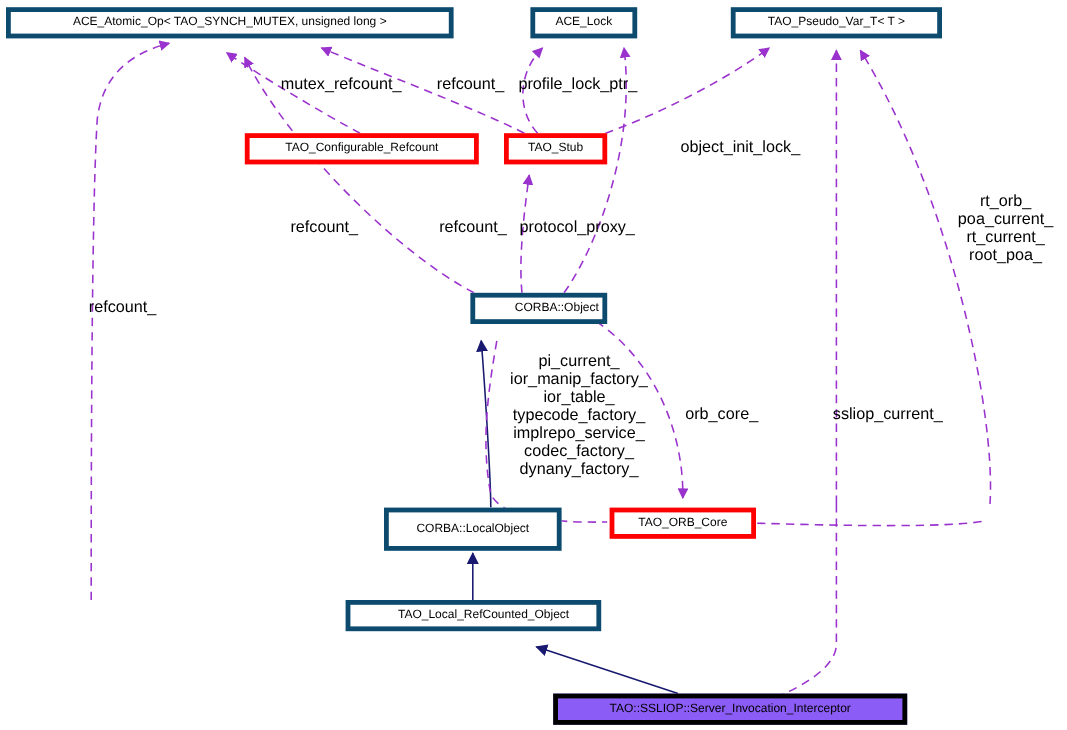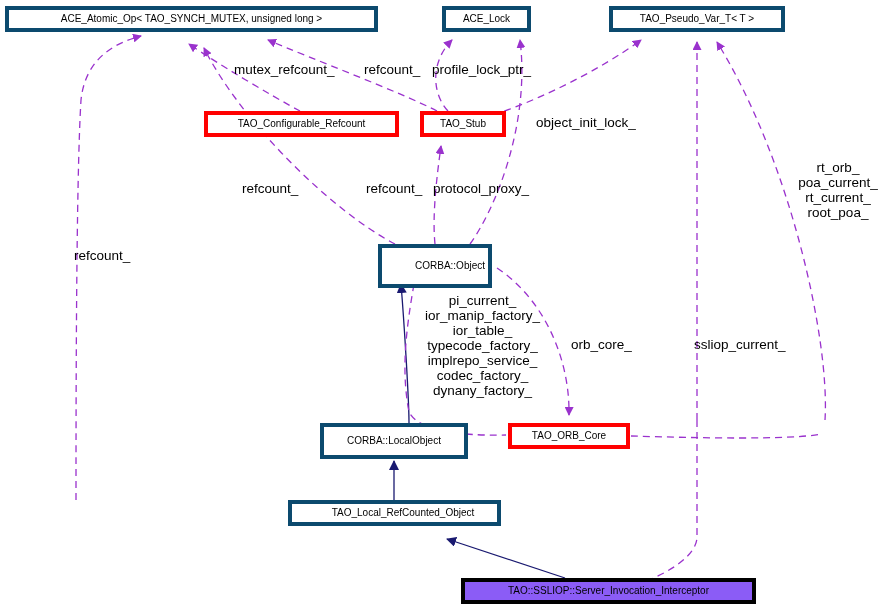--- a/index.html
+++ b/index.html
@@ -123,21 +123,21 @@
   </div>
 
   <div class="node red" style="left:204px; top:111px; width:195px; height:26px;">
     <span>TAO_Configurable_Refcount</span>
   </div>
 
   <div class="node red" style="left:420px; top:111px; width:86px; height:26px;">
     <span>TAO_Stub</span>
   </div>
 
-  <div class="node" style="left:378px; top:244px; width:114px; height:44px;padding-left:30px;">
+  <div class="node" style="left:392px; top:244px; width:114px; height:26px;padding-left:30px;">
     <span>CORBA::Object</span>
   </div>
 
   <div class="node" style="left:320px; top:423px; width:148px; height:36px;">
     <span>CORBA::LocalObject</span>
   </div>
 
   <div class="node red" style="left:508px; top:423px; width:122px; height:26px;">
     <span>TAO_ORB_Core</span>
   </div>
@@ -150,21 +150,21 @@
     <span>TAO::SSLIOP::Server_Invocation_Interceptor</span>
   </div>
 
   <div class="edge-label left" style="left:234px; top:63px;">mutex_refcount_</div>
 
   <div class="edge-label left" style="left:364px; top:63px;">refcount_</div>
 
   <div class="edge-label left" style="left:432px; top:63px;">profile_lock_ptr_</div>
 
 
-  <div class="edge-label left" style="left:536px; top:116px;text-align:right;">object_init_lock_</div>
+  <div class="edge-label left" style="left:567px; top:116px;text-align:right;">object_init_lock_</div>
 
   <div class="edge-label left" style="left:74px; top:249px;">refcount_</div>
 
   <div class="edge-label left" style="left:242px; top:182px;">refcount_</div>
 
   <div class="edge-label left" style="left:366px; top:182px;">refcount_</div>
 
   <div class="edge-label left" style="left:433px; top:182px;">protocol_proxy_</div>
 
   <div class="edge-label" style="left:787px; top:160px; width:102px; line-height:15px;">rt_orb_

